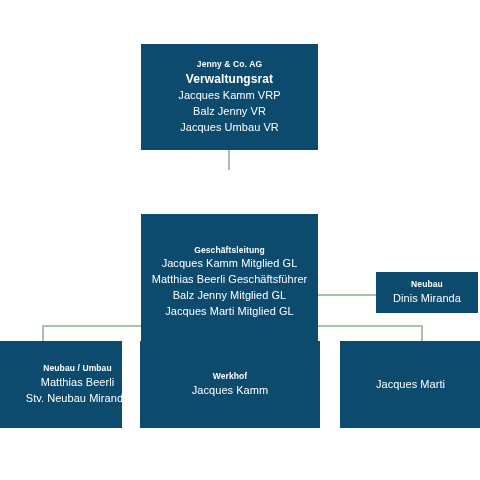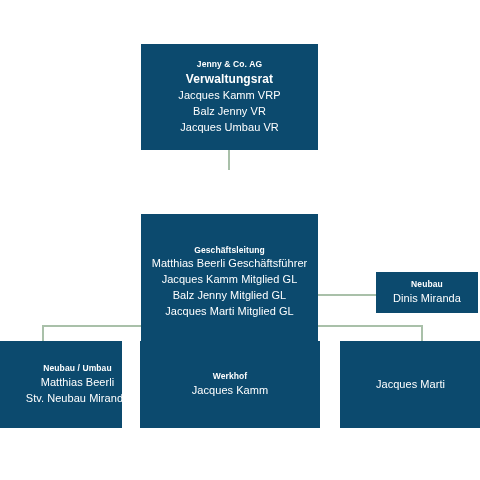--- a/index.html
+++ b/index.html
@@ -110,22 +110,22 @@
   <div class="node" id="node-verwaltungsrat">
     <div class="title">Jenny &amp; Co. AG</div>
     <div class="subtitle">Verwaltungsrat</div>
     <div class="member">Jacques Kamm VRP</div>
     <div class="member">Balz Jenny VR</div>
     <div class="member">Jacques Umbau VR</div>
   </div>
 
   <div class="node" id="node-geschaeftsleitung">
     <div class="title">Geschäftsleitung</div>
+    <div class="member">Jacques Kamm Mitglied GL</div>
     <div class="member">Matthias Beerli Geschäftsführer</div>
-    <div class="member">Jacques Kamm Mitglied GL</div>
     <div class="member">Balz Jenny Mitglied GL</div>
     <div class="member">Jacques Marti Mitglied GL</div>
   </div>
 
   <div class="node" id="node-kopas">
     <div class="title">Neubau</div>
     <div class="member">Dinis Miranda</div>
   </div>
 
   <div class="node" id="node-neubau-umbau">

